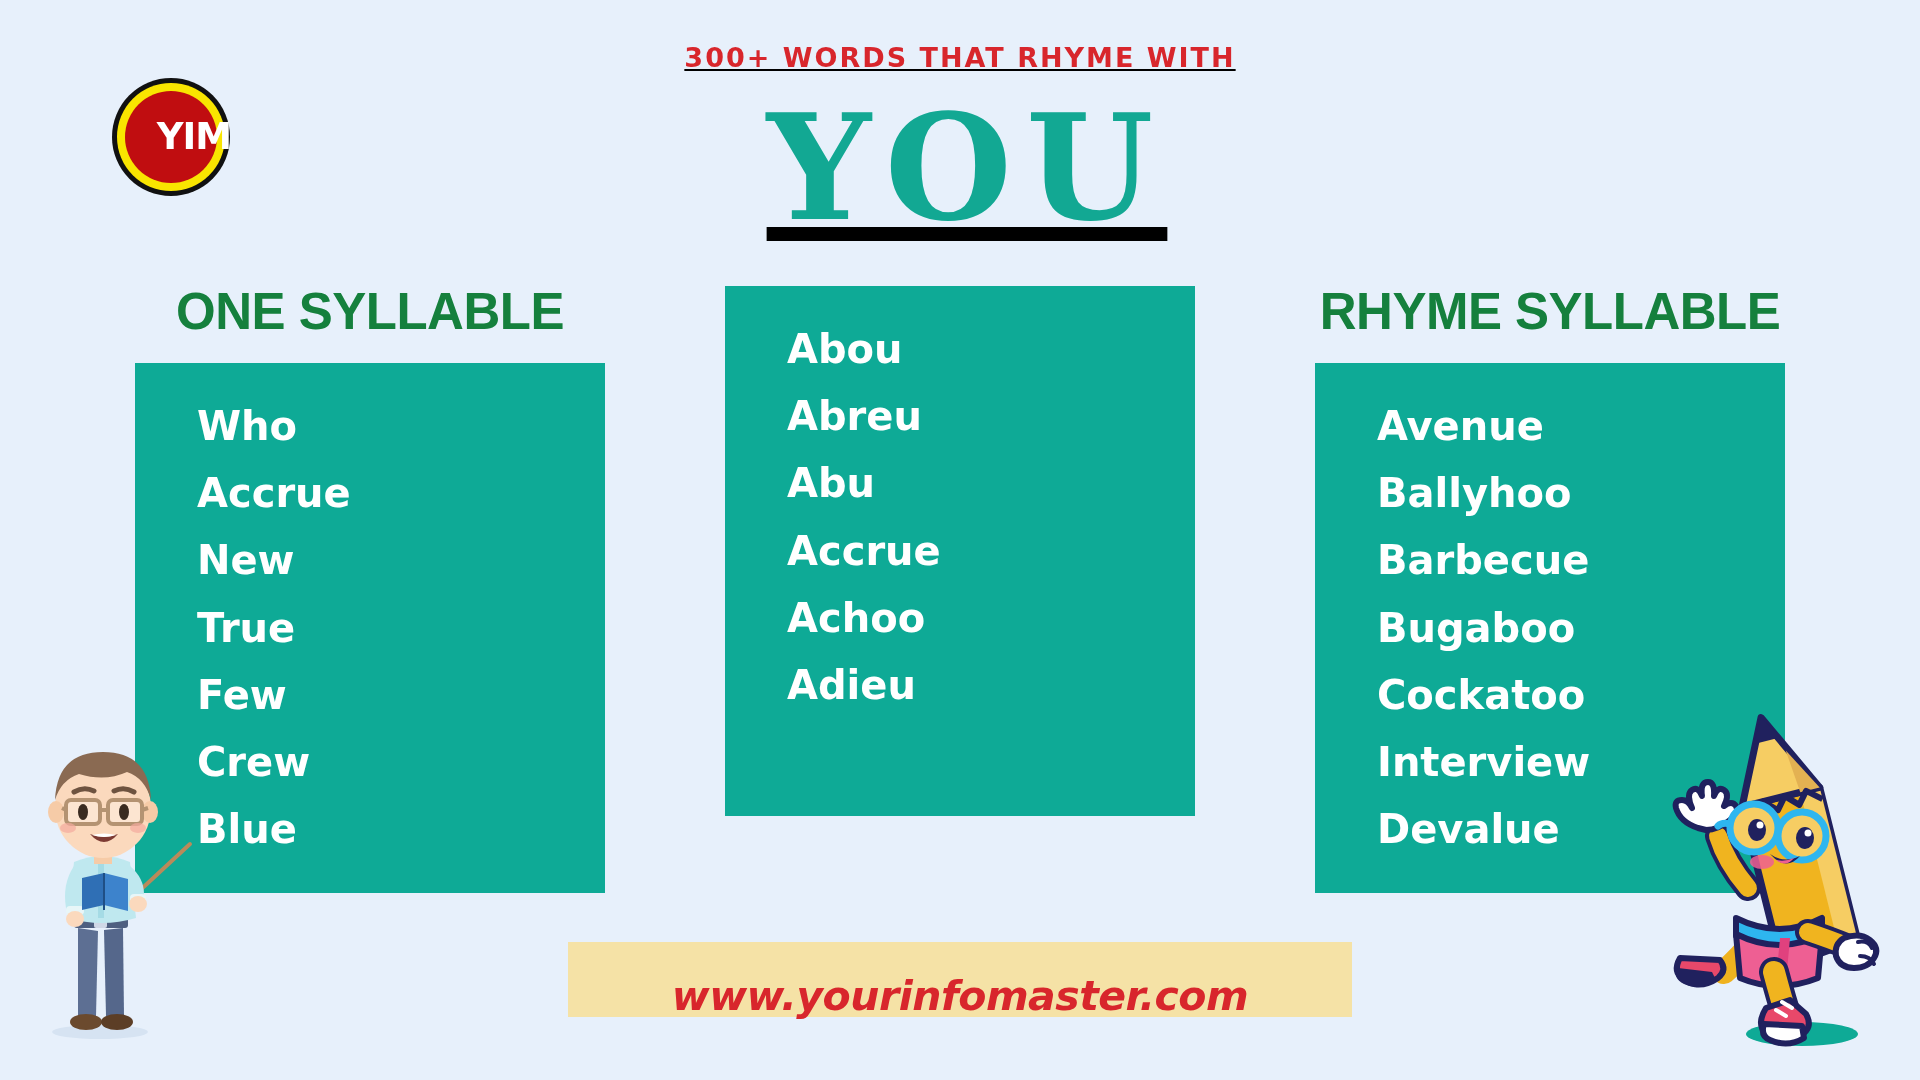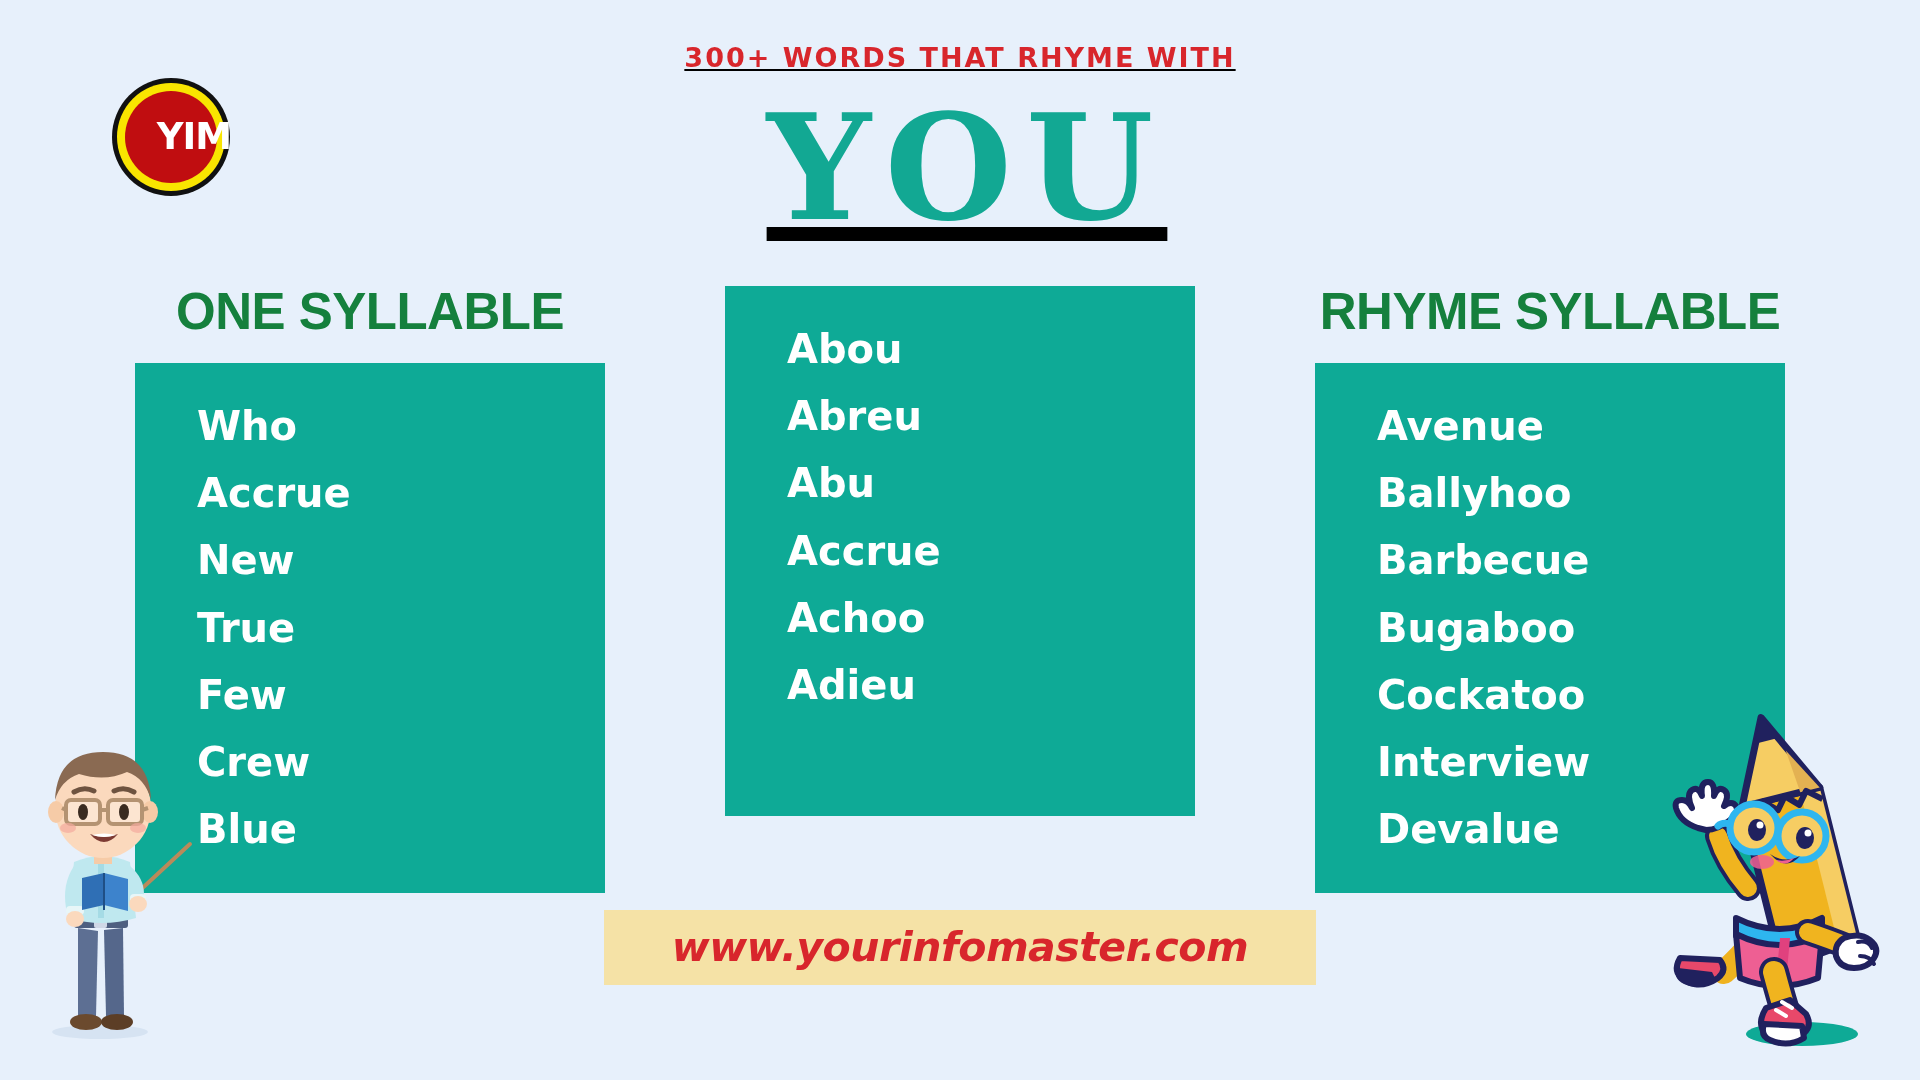--- a/index.html
+++ b/index.html
@@ -127,26 +127,26 @@
     letter-spacing: 0px;
     white-space: nowrap;
     margin-left: 20px;
   }
 
   
   .footer-banner {
     position: absolute;
     left: 50%;
     transform: translateX(-50%);
-    top: 910px;
-    width: 712px;
+    top: 942px;
+    width: 784px;
     height: 75px;
     background: #f5e2a6;
     display: flex;
-    align-items: center;
+    align-items: flex-end;
     justify-content: center;
     z-index: 6;
   }
   .footer-url {
     color: #d8262c;
     font-family: "DejaVu Sans", sans-serif;
     font-weight: bold;
     font-style: italic;
     font-size: 41px;
     letter-spacing: -0.5px;

